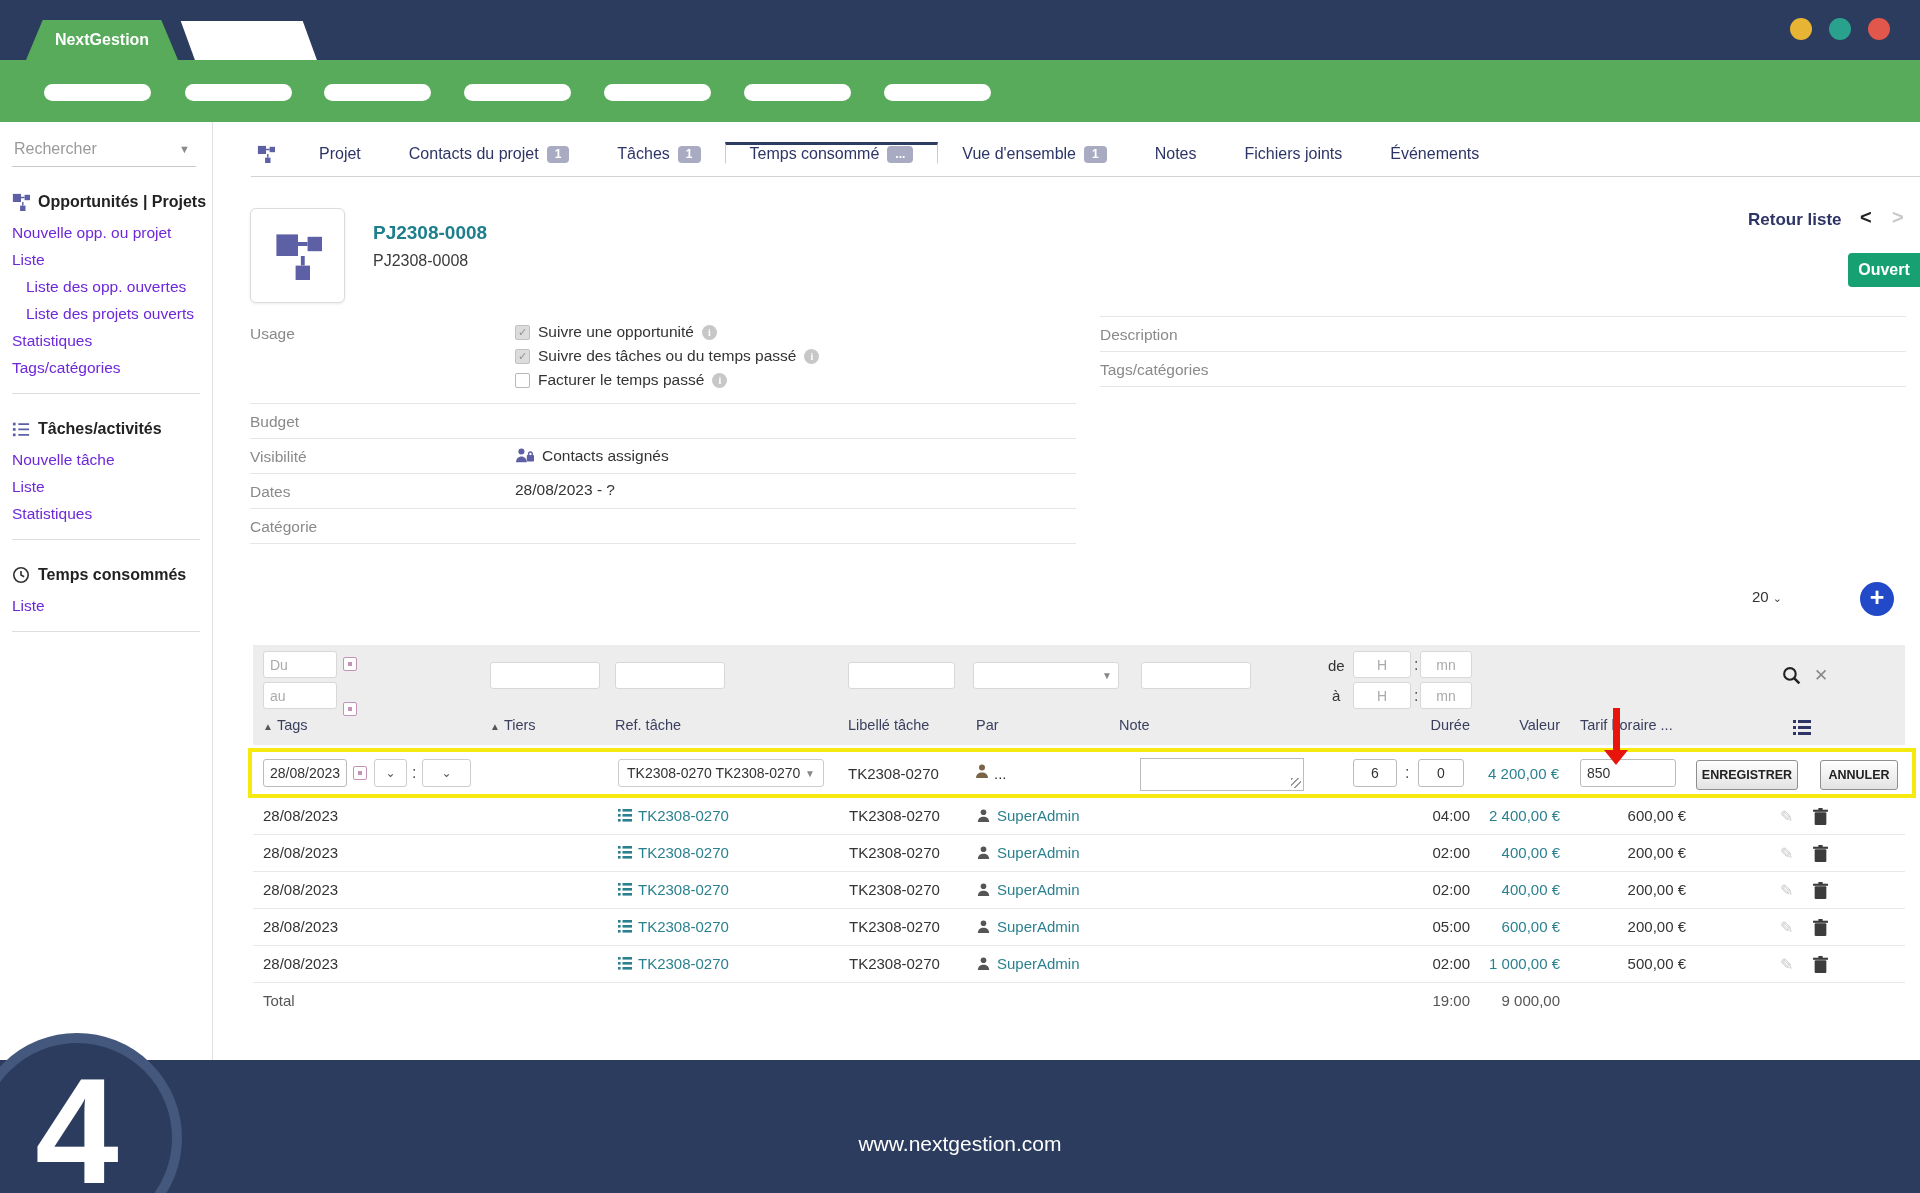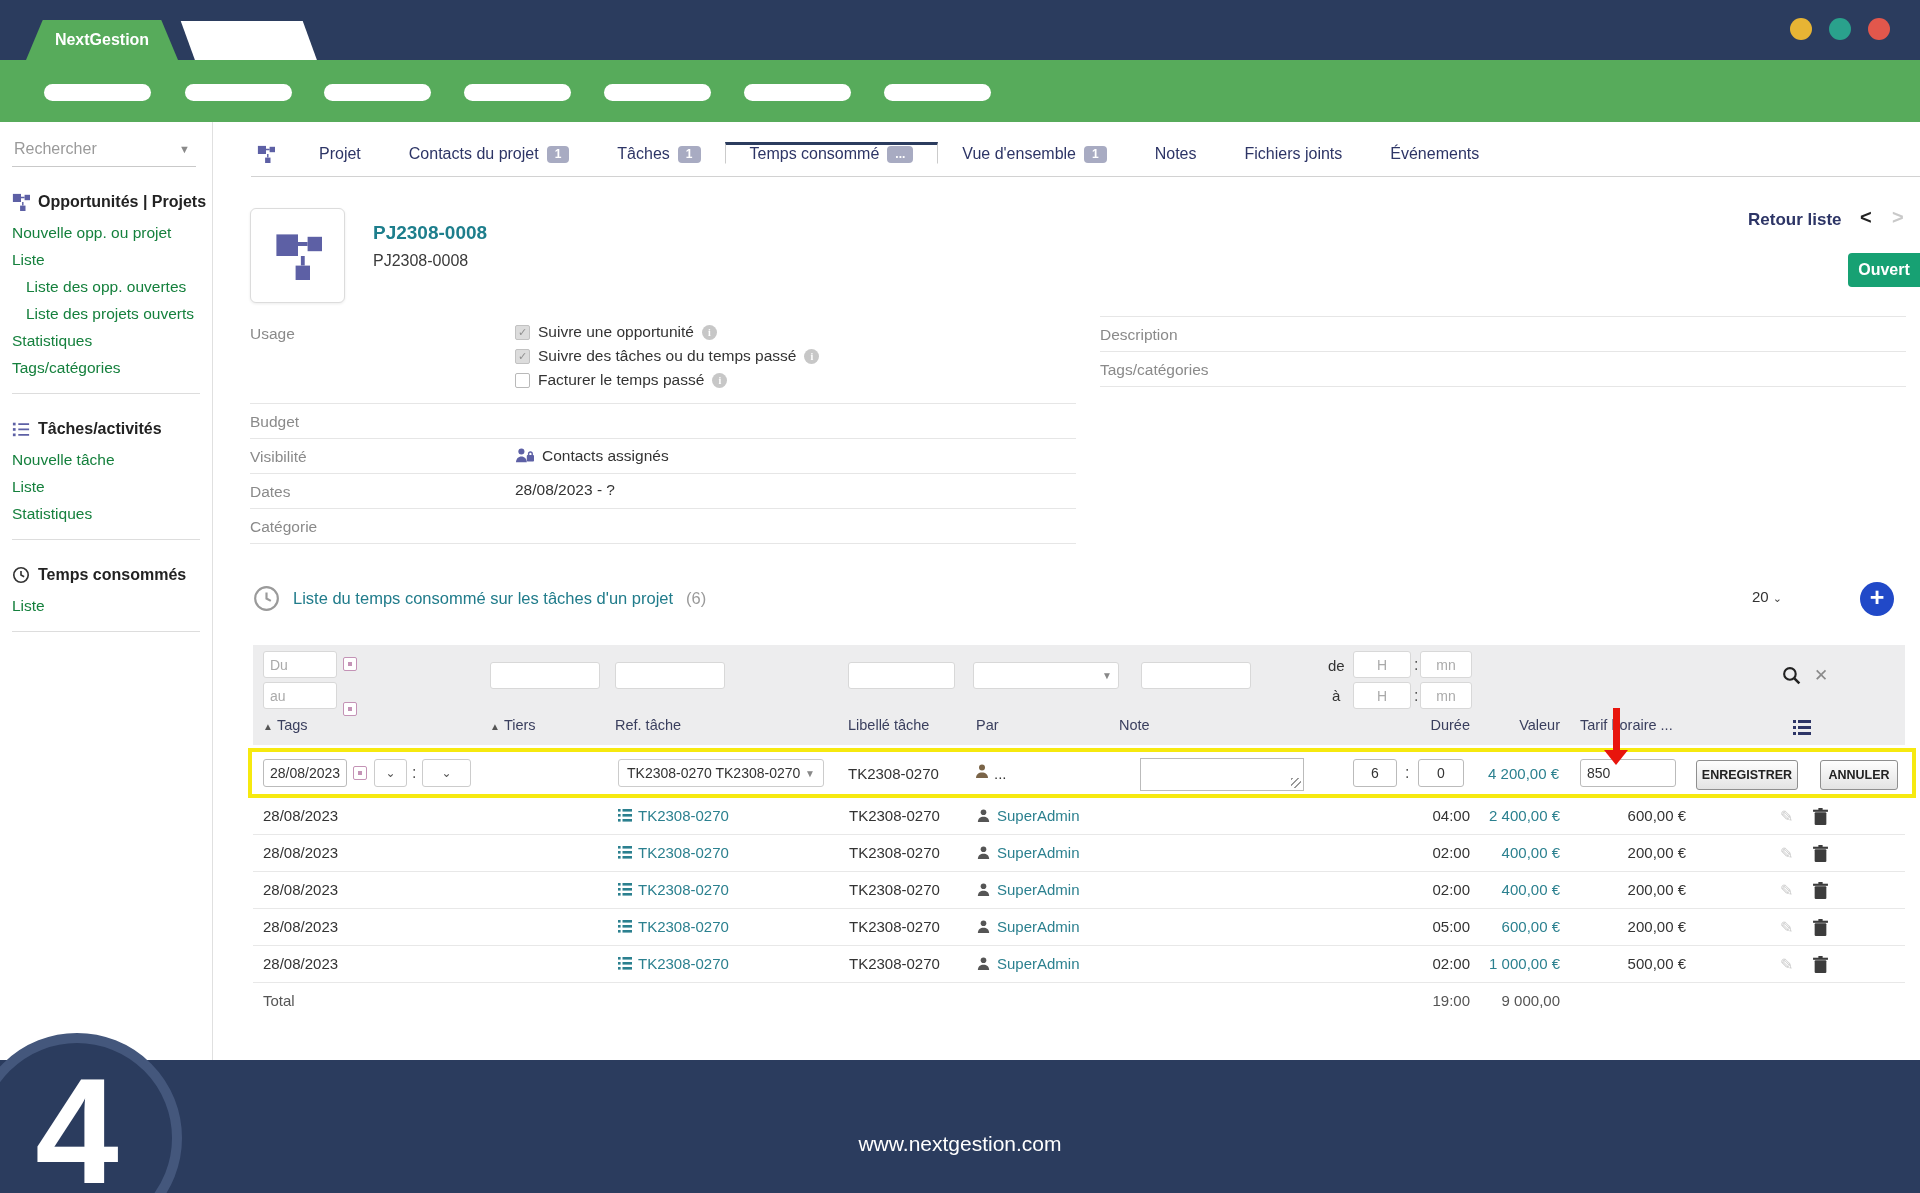--- a/index.html
+++ b/index.html
@@ -20,21 +20,21 @@
   
   .greenbar { position:absolute; left:0; top:60px; width:1920px; height:62px; background:#57ab5b; }
   .pill { position:absolute; top:24px; height:17px; width:107px; background:#fff; border-radius:9px; }
 
   
   .sidebar { position:absolute; left:0; top:122px; width:213px; height:938px; background:#fff; border-right:1px solid #e0e0e0; padding:12px 0 0 12px; }
   .search-box { position:relative; width:184px; border-bottom:1px solid #c9c9c9; padding:6px 2px 8px 2px; color:#9a9a9a; font-size:16px; }
   .search-box .caret { position:absolute; right:6px; top:9px; color:#8a8a8a; font-size:11px; }
   .side-section-title { display:flex; align-items:center; gap:8px; margin-top:26px; margin-bottom:8px;
     font-weight:bold; font-size:16px; color:#222; }
-  .side-item { font-size:15.5px; color:#15803d; line-height:27px; cursor:default; }
+  .side-item { font-size:15.5px; color:#6d28d9; line-height:27px; cursor:default; }
   .side-item.indent { padding-left:14px; }
   .side-divider { border:none; border-top:1px solid #ddd; margin:12px 12px 4px 0; }
   .picon { width:18px; height:18px; flex:0 0 18px; }
 
   
   .tabbar { position:absolute; left:251px; top:122px; right:0; height:55px; border-bottom:1px solid #d2d2d2;
     display:flex; align-items:center; }
   .tab { display:flex; align-items:center; padding:0 24px; margin-top:10px; font-size:16px; color:#2d3566; white-space:nowrap; }
   .tab-glyph { padding:0 20px 0 6px; }
   .tab.active { margin-top:7px; margin-bottom:-1px; background:#fff; border:1px solid #cbcbcb;
@@ -302,28 +302,20 @@
 
   <div class="form-right">
     <div class="frow">
       <div class="flabel" style="width:100%">Description</div>
     </div>
     <div class="frow">
       <div class="flabel" style="width:100%">Tags/catégories</div>
     </div>
   </div>
 
-  <div class="list-title">
-    <svg width="27" height="27" viewBox="0 0 20 20">
-      <circle cx="10" cy="10" r="8.4" fill="none" stroke="#9a9a9a" stroke-width="1.6"></circle>
-      <path d="M10 5.5V10l3.2 1.8" fill="none" stroke="#9a9a9a" stroke-width="1.6"></path>
-    </svg>
-    <span class="txt">Liste du temps consommé sur les tâches d'un projet</span>
-    <span class="txt cnt">(6)</span>
-  </div>
   <div class="pagesize">
     <span>20</span><span class="caret">⌄</span>
   </div>
   <div class="add-btn">+</div>
 
   <div class="filter-panel">
     <input class="fin fp" style="left: 10px; top: 6px; width: 74px;" placeholder="Du">
     <div class="cal-ic fp" style="left:90px;top:12px"></div>
     <input class="fin fp" style="left: 10px; top: 37px; width: 74px;" placeholder="au">
     <div class="cal-ic fp" style="left:90px;top:43px"></div>

